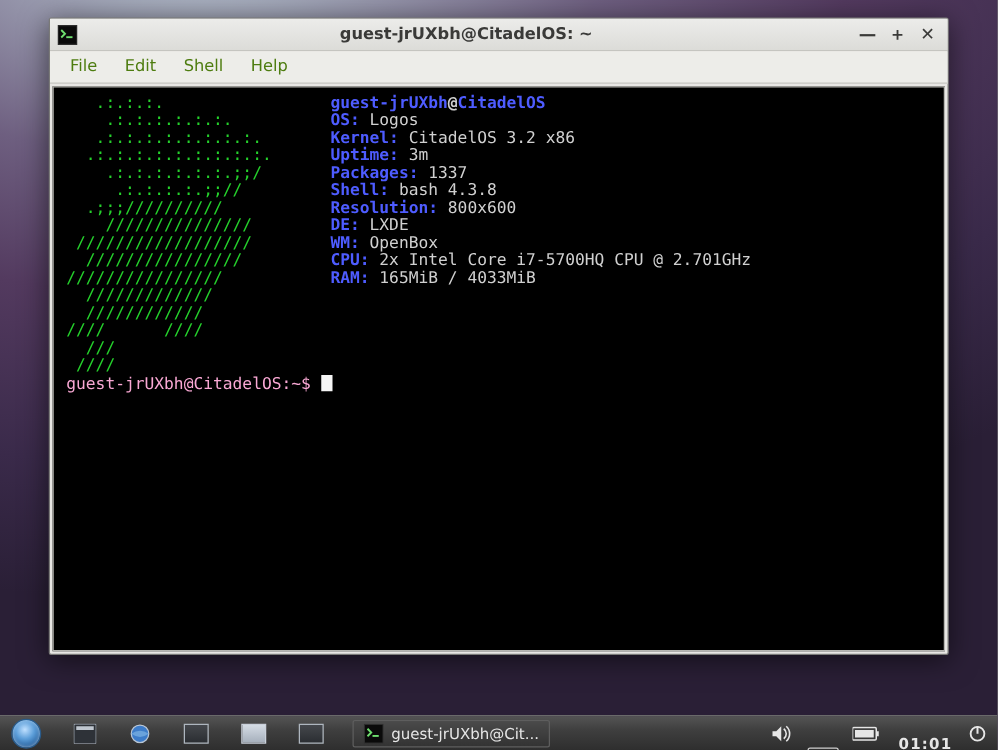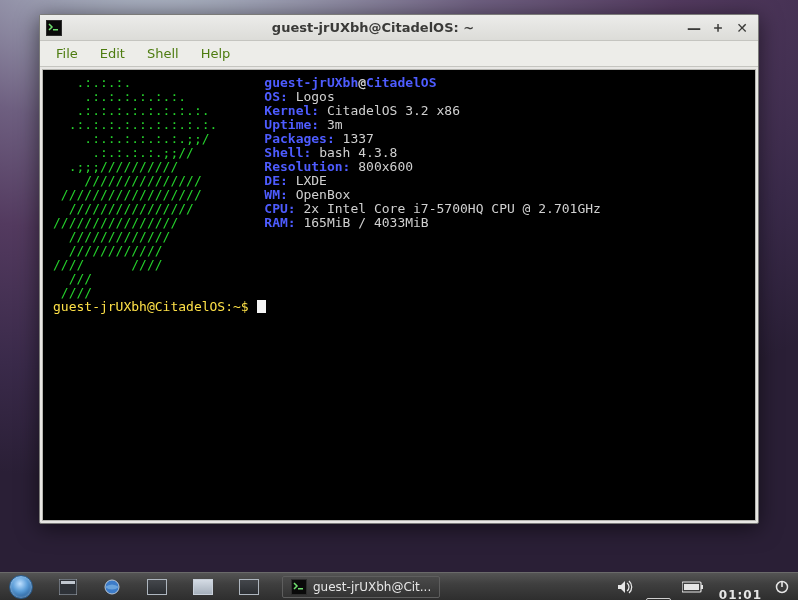--- a/index.html
+++ b/index.html
@@ -76,21 +76,21 @@
     font-size: 13px;
     line-height: 14px;
     color: #d0d0d0;
     white-space: pre;
   }
   .c-green  { color: #25d22c; }
   .c-label  { color: #4e5cff; font-weight: bold; }
   .c-userhost { color: #4e5cff; font-weight: bold; }
   .c-at     { color: #d0d0d0; font-weight: bold; }
   .c-val    { color: #d0d0d0; }
-  .c-prompt { color: #fde047; }
+  .c-prompt { color: #f9a8d4; }
   .cursor {
     display: inline-block;
     width: 9px; height: 13px;
     background: #f5f5f5;
     vertical-align: -2px;
   }
 
   
   .panel {
     position: absolute;

